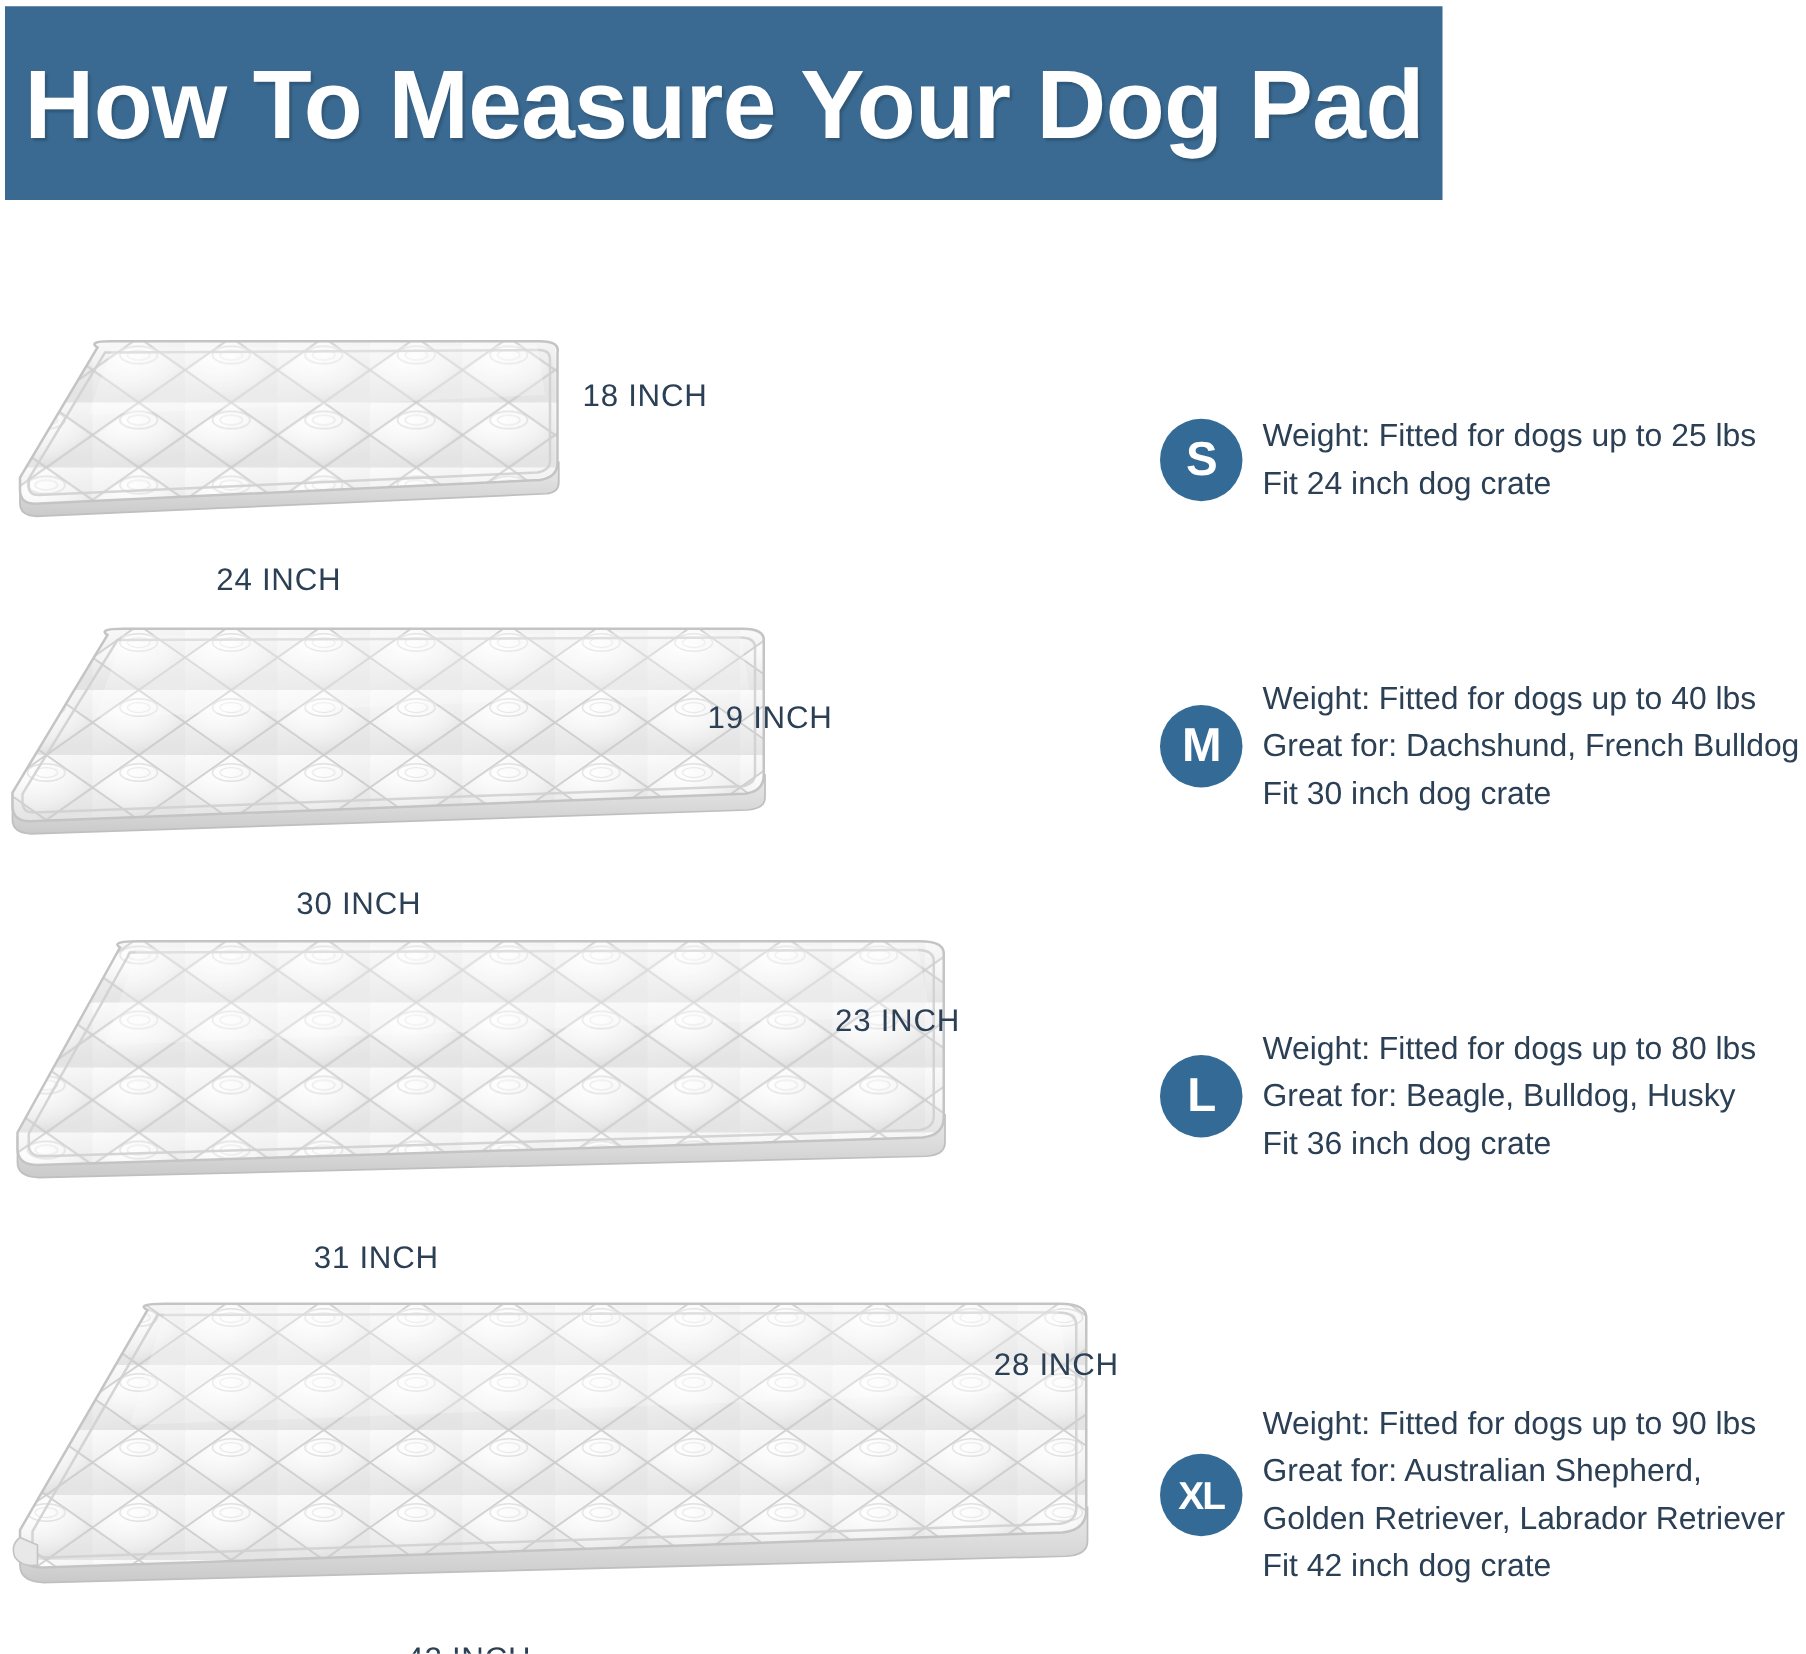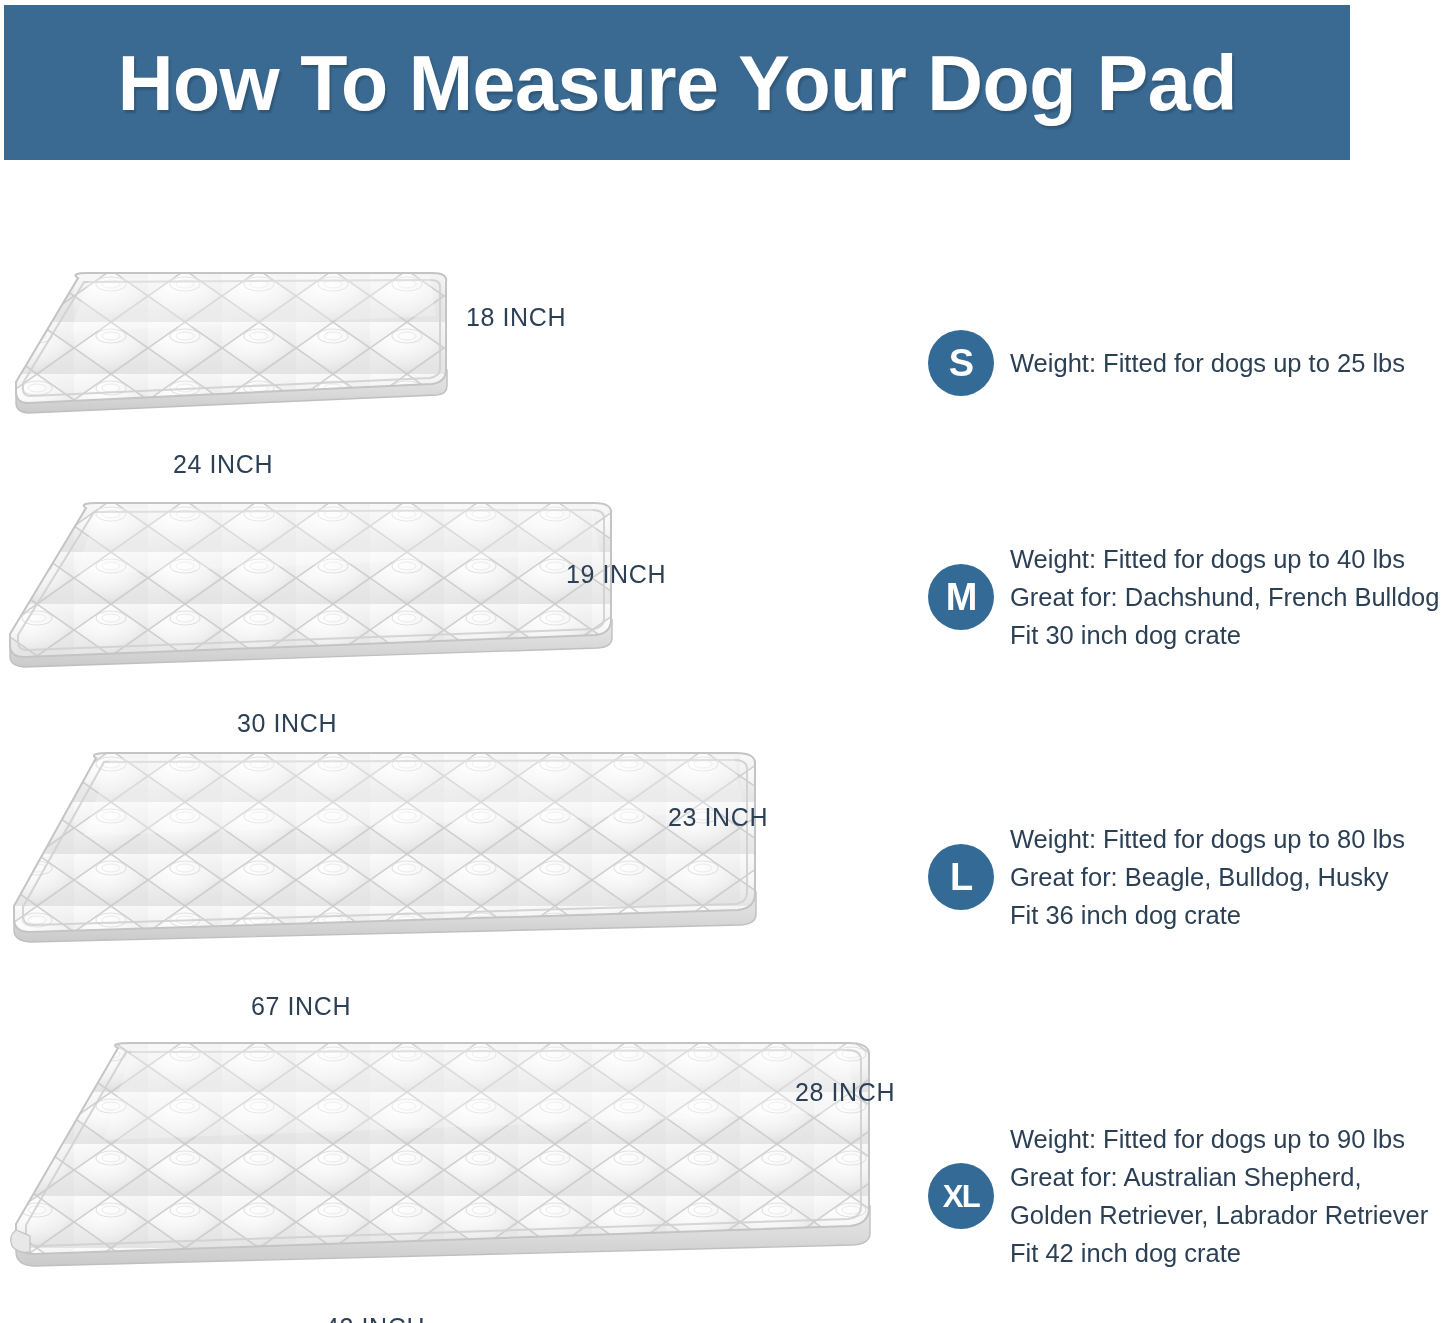--- a/index.html
+++ b/index.html
@@ -14,21 +14,21 @@
     overflow: hidden;
     font-family: "Liberation Sans", "DejaVu Sans", sans-serif;
     -webkit-font-smoothing: antialiased;
   }
 
   
   .banner {
     position: absolute;
     left: 4px;
     top: 5px;
-    width: 1346px;
+    width: 1150px;
     height: 155px;
     background: #3a6a92;
     display: flex;
     align-items: center;
     justify-content: center;
   }
   .banner-title {
     color: #ffffff;
     font-family: "Liberation Sans Narrow", "Liberation Sans", "DejaVu Sans", sans-serif;
     font-size: 78px;
@@ -184,21 +184,21 @@
       <svg width="780" height="220" viewBox="0 0 780 220">
         <path d="M14 160 L14 180 Q14 191 30 192 L741 175 Q756 174 756 164 L756 142 Z" fill="url(#padEdge)" stroke="#bfbfbf" stroke-width="1.4"></path>
         <path d="M96 8 Q88 3 110 3 L736 3 Q756 3 755 14 L755 144 Q755 158 738 160
                  L30 182 Q14 182 14 169 L14 156 Z" fill="url(#quilt)" stroke="#c4c4c4" stroke-width="2"></path>
         <path d="M104 12 L734 10 Q747 10 747 19 L747 143 Q747 152 736 154
                  L34 175 Q23 175 23 166 L23 157 Z" fill="none" stroke="#d0d0d0" stroke-width="2" opacity="0.9"></path>
         <path d="M110 8 L734 6 L744 62 L84 86 Z" fill="#ffffff" opacity="0.25"></path>
       </svg>
     </div>
     <div class="dim-label" style="left:668px; top:53px;">23 INCH</div>
-    <div class="dim-label" style="left:251px; top:242px;">67 INCH</div>
+    <div class="dim-label" style="left:251px; top:242px;">31 INCH</div>
   </div>
 
   <div class="pad-row" style="left:0; top:880px;">
     <div class="pad">
       <svg width="900" height="260" viewBox="0 0 900 260">
         <path d="M16 188 L16 212 Q16 225 34 226 L853 205 Q870 204 870 193 L870 166 Z" fill="url(#padEdge)" stroke="#bfbfbf" stroke-width="1.4"></path>
         <path d="M118 8 Q108 3 132 3 L848 3 Q870 3 869 15 L869 168 Q869 184 850 186
                  L34 214 Q16 214 16 199 L16 184 Z" fill="url(#quilt)" stroke="#c4c4c4" stroke-width="2"></path>
         <path d="M126 12 L846 10 Q861 10 861 20 L861 167 Q861 177 848 179
                  L38 206 Q26 206 26 196 L26 185 Z" fill="none" stroke="#d0d0d0" stroke-width="2" opacity="0.9"></path>
@@ -208,20 +208,21 @@
       </svg>
     </div>
     <div class="dim-label" style="left:795px; top:38px;">28 INCH</div>
     <div class="dim-label" style="left:325px; top:273px;">42 INCH</div>
   </div>
 
   <div class="size-block" style="left:928px; top:170px;">
     <div class="size-badge">S</div>
     <div class="size-text">
       <div>Weight: Fitted for dogs up to 25 lbs</div>
+      <div>Fit 24 inch dog crate</div>
     </div>
   </div>
 
   <div class="size-block" style="left:928px; top:380px;">
     <div class="size-badge">M</div>
     <div class="size-text">
       <div>Weight: Fitted for dogs up to 40 lbs</div>
       <div>Great for: Dachshund, French Bulldog</div>
       <div>Fit 30 inch dog crate</div>
     </div>

